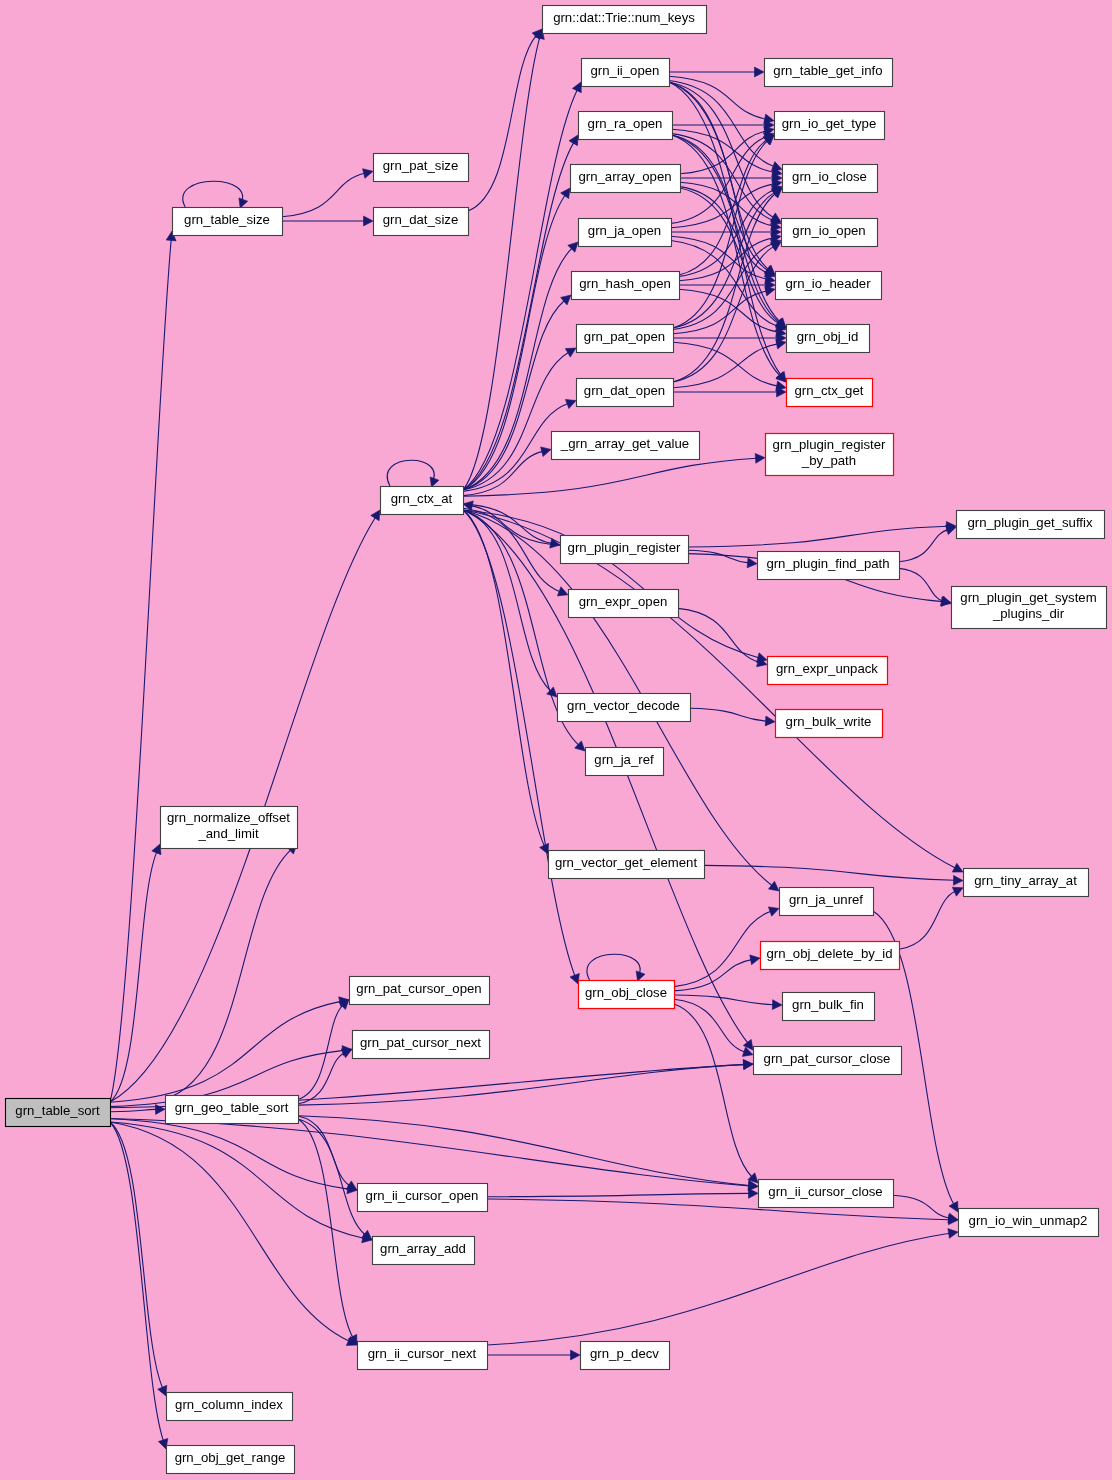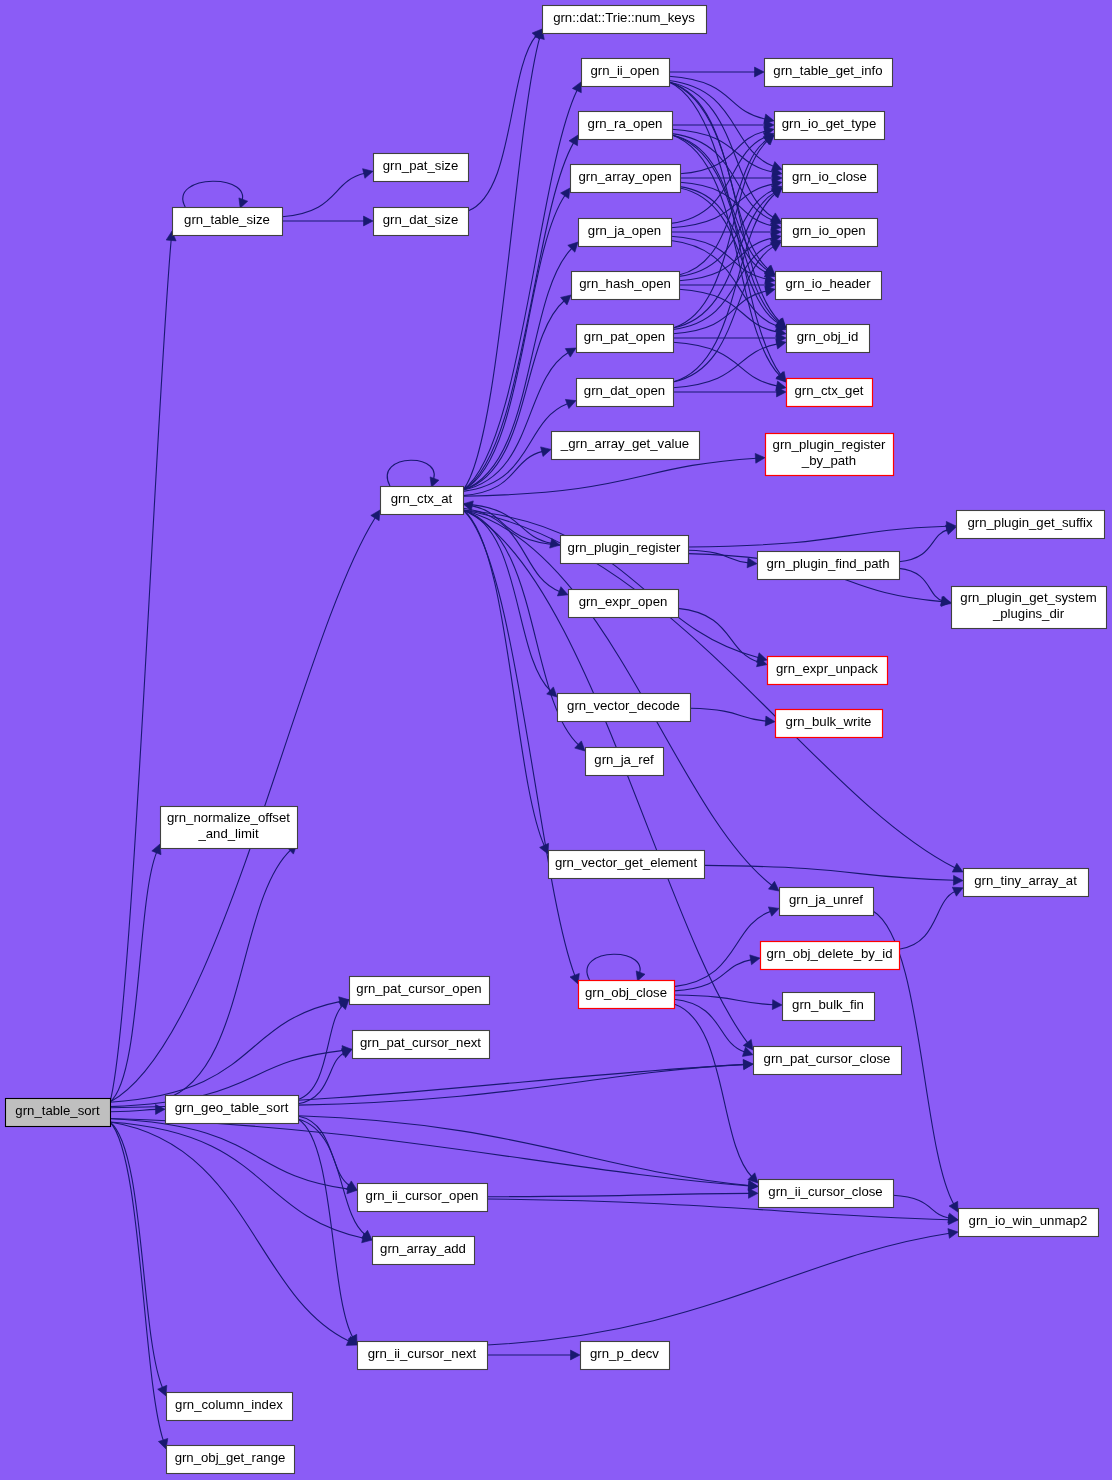--- a/index.html
+++ b/index.html
@@ -4,21 +4,21 @@
 <style>
   html, body {
     margin: 0;
     padding: 0;
     background: #ffffff;
   }
   #graph-root {
     position: relative;
     width: 1112px;
     height: 1480px;
-    background: #8b5cf6;
+    background: #f9a8d4;
     font-family: "Liberation Sans", "DejaVu Sans", sans-serif;
     overflow: hidden;
   }
   svg#callgraph {
     position: absolute;
     top: 0;
     left: 0;
     width: 1112px;
     height: 1480px;
     display: block;

